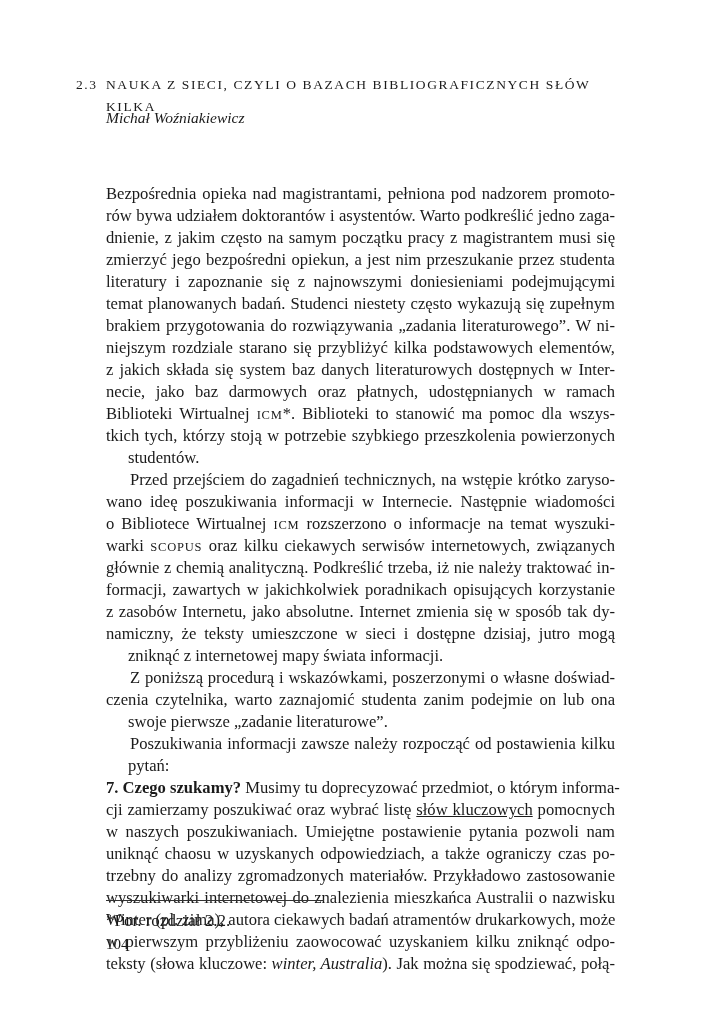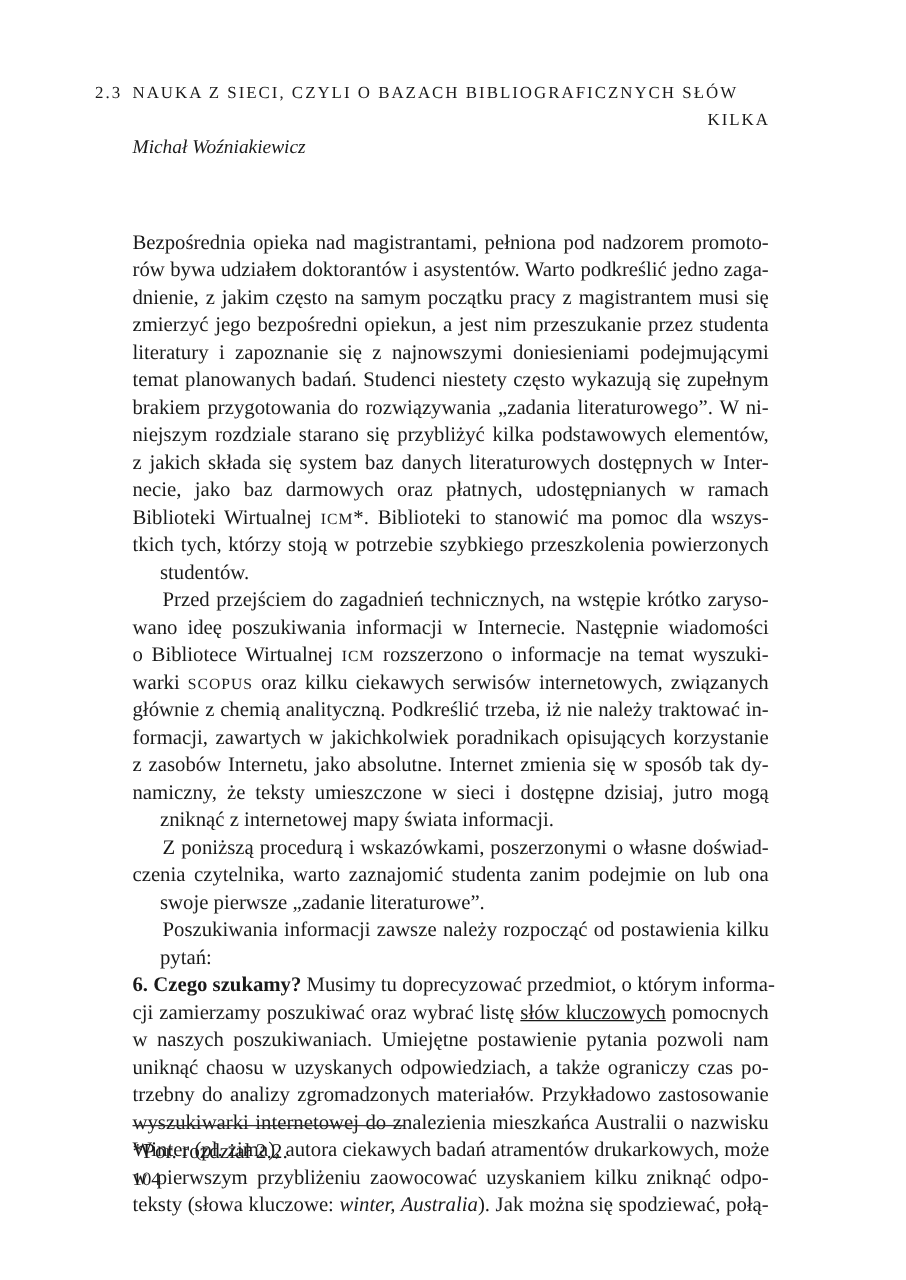--- a/index.html
+++ b/index.html
@@ -1,21 +1,21 @@
 <!DOCTYPE html>
 <html><head>
 <meta charset="utf-8">
 <style>
   html, body { margin: 0; padding: 0; background: #ffffff; }
   body { width: 725px; height: 1024px; position: relative; overflow: hidden;
          font-family: "Liberation Serif", "DejaVu Serif", serif; color: #1a1a1a; }
   .heading { position: absolute; left: 76px; top: 63px; width: 540px;
              font-size: 13.5px; letter-spacing: 1.6px; line-height: 22px; }
-  .heading .num { display: inline-block; width: 30px; }
-  .heading .line2 { padding-left: 30px; display: block; text-align: right; }
+  .heading .num { display: inline-block; width: 30px; margin-top: 11px; }
+  .heading .line2 { padding-left: 30px; display: block; }
   .author { position: absolute; left: 106px; top: 109px; font-style: italic; font-size: 15.5px; }
   .line { position: absolute; left: 106px; width: 509px; font-size: 16.6px; line-height: 22px;
           white-space: nowrap; text-align: justify; text-align-last: justify; }
   .line.last { text-align-last: left; margin-left: 22px; }
   .line.indent { left: 130px; width: 485px; }
   .sc { font-size: 12.5px; letter-spacing: 0.8px; }
   .b { font-weight: bold; }
   .u { text-decoration: underline; }
   .i { font-style: italic; }
   .rule { position: absolute; left: 106px; top: 900px; width: 218px; height: 1px; background: #333; }
@@ -56,21 +56,21 @@
   <div class="line" style="top:623px">namiczny, że teksty umieszczone w sieci i dostępne dzisiaj, jutro mogą</div>
   <div class="line last" style="top:645px">zniknąć z internetowej mapy świata informacji.</div>
 
   <div class="line indent" style="top:667px">Z poniższą procedurą i wskazówkami, poszerzonymi o własne doświad-</div>
   <div class="line" style="top:689px">czenia czytelnika, warto zaznajomić studenta zanim podejmie on lub ona</div>
   <div class="line last" style="top:711px">swoje pierwsze „zadanie literaturowe”.</div>
 
   <div class="line indent" style="top:733px">Poszukiwania informacji zawsze należy rozpocząć od postawienia kilku</div>
   <div class="line last" style="top:755px">pytań:</div>
 
-  <div class="line" style="top:777px"><span class="b">6. Czego szukamy?</span> <span>Musimy tu doprecyzować przedmiot, o którym informa-</span></div>
+  <div class="line" style="top:777px"><span class="b">7. Czego szukamy?</span> <span>Musimy tu doprecyzować przedmiot, o którym informa-</span></div>
   <div class="line" style="top:799px"><span>cji zamierzamy poszukiwać oraz wybrać listę</span> <span class="u">słów kluczowych</span> <span>pomocnych</span></div>
   <div class="line" style="top:821px">w naszych poszukiwaniach. Umiejętne postawienie pytania pozwoli nam</div>
   <div class="line" style="top:843px">uniknąć chaosu w uzyskanych odpowiedziach, a także ograniczy czas po-</div>
   <div class="line" style="top:865px">trzebny do analizy zgromadzonych materiałów. Przykładowo zastosowanie</div>
   <div class="line" style="top:887px">wyszukiwarki internetowej do znalezienia mieszkańca Australii o nazwisku</div>
   <div class="line" style="top:909px">Winter (pl. zima), autora ciekawych badań atramentów drukarkowych, może</div>
   <div class="line" style="top:931px">w pierwszym przybliżeniu zaowocować uzyskaniem kilku zniknąć odpo-</div>
   <div class="line" style="top:953px"><span>teksty (słowa kluczowe:</span> <span class="i">winter, Australia</span><span>). Jak można się spodziewać, połą-</span></div>
 </div>
 

